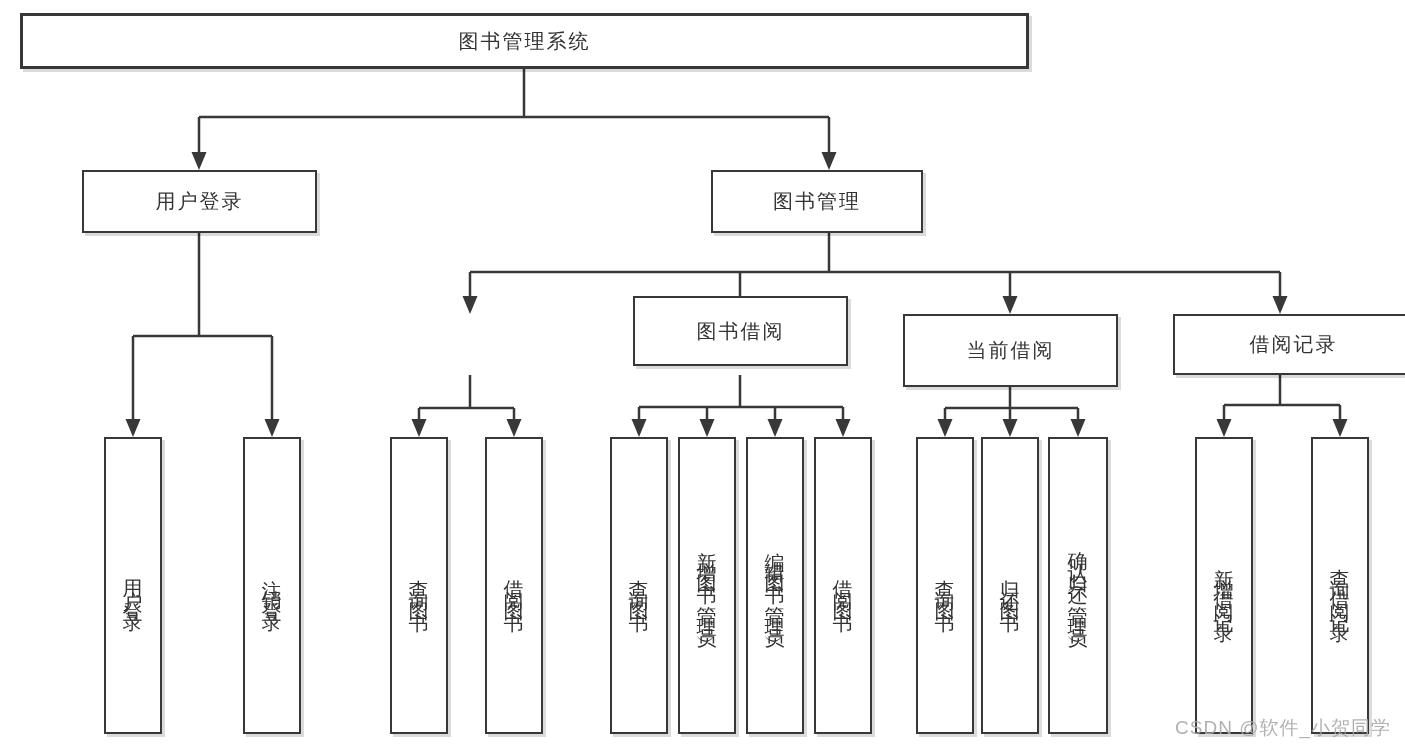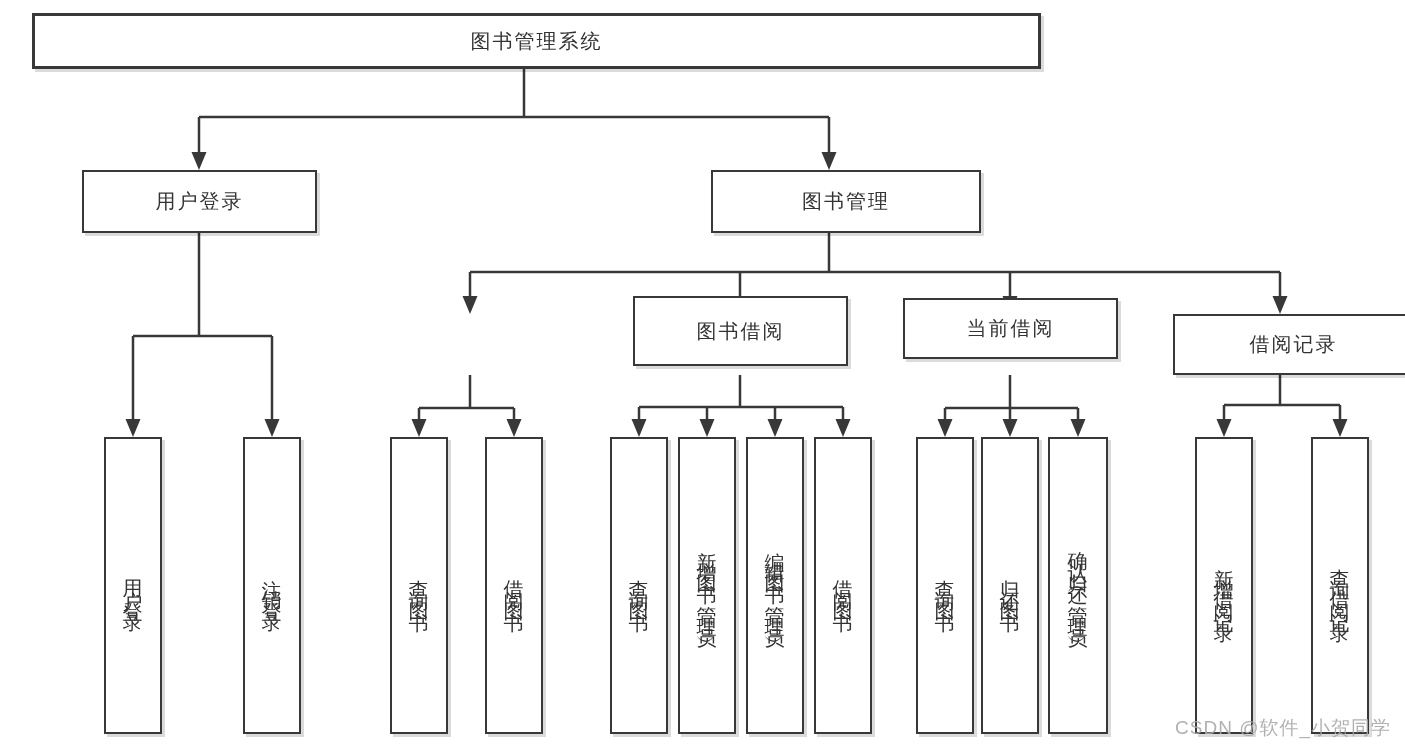--- a/index.html
+++ b/index.html
@@ -7,21 +7,21 @@
     position:relative;width:1405px;height:747px;background:#ffffff;
     font-family:"Liberation Sans","DejaVu Sans",sans-serif;color:#333333;overflow:hidden;
   }
   svg.connectors{position:absolute;left:0;top:0;width:1405px;height:747px;}
   .box{
     position:absolute;background:#ffffff;border:2.5px solid #383838;
     box-shadow:3px 3px 0 rgba(0,0,0,0.14);
     display:flex;align-items:center;justify-content:center;box-sizing:border-box;
     z-index:2;
   }
-  .box.root{border-width:3px;margin-left:12px;}
+  .box.root{border-width:3px;}
   .box .label{font-size:20px;letter-spacing:2px;white-space:nowrap;}
   .vbox .label{
     writing-mode:vertical-rl;text-orientation:mixed;
     letter-spacing:11px;line-height:1;white-space:nowrap;
   }
   .watermark{
     position:absolute;right:14px;bottom:6px;z-index:3;
     font-size:19px;letter-spacing:1px;color:rgba(168,168,168,0.9);
   }
 </style>
@@ -53,28 +53,28 @@
       <polygon points="1332.5,419 1347.5,419 1340,437" fill="#383838"></polygon>
     </svg>
 
   <div class="box root" style="left:20px;top:13px;width:1009px;height:56px">
     <span class="label">图书管理系统</span>
   </div>
 
   <div class="box" style="left:82px;top:170px;width:235px;height:63px">
     <span class="label">用户登录</span>
   </div>
-  <div class="box" style="left:711px;top:170px;width:270px;height:63px">
+  <div class="box" style="left:711px;top:170px;width:212px;height:63px">
     <span class="label">图书管理</span>
   </div>
 
   <div class="box" style="left:633px;top:296px;width:215px;height:70px">
     <span class="label">图书借阅</span>
   </div>
-  <div class="box" style="left:903px;top:298px;width:215px;height:61px">
+  <div class="box" style="left:903px;top:314px;width:215px;height:73px">
     <span class="label">当前借阅</span>
   </div>
   <div class="box" style="left:1173px;top:314px;width:241px;height:61px">
     <span class="label">借阅记录</span>
   </div>
 
   <div class="box vbox" style="left:104px;top:437px;width:58px;height:297px">
     <span class="label">用户登录</span>
   </div>
   <div class="box vbox" style="left:243px;top:437px;width:58px;height:297px">

